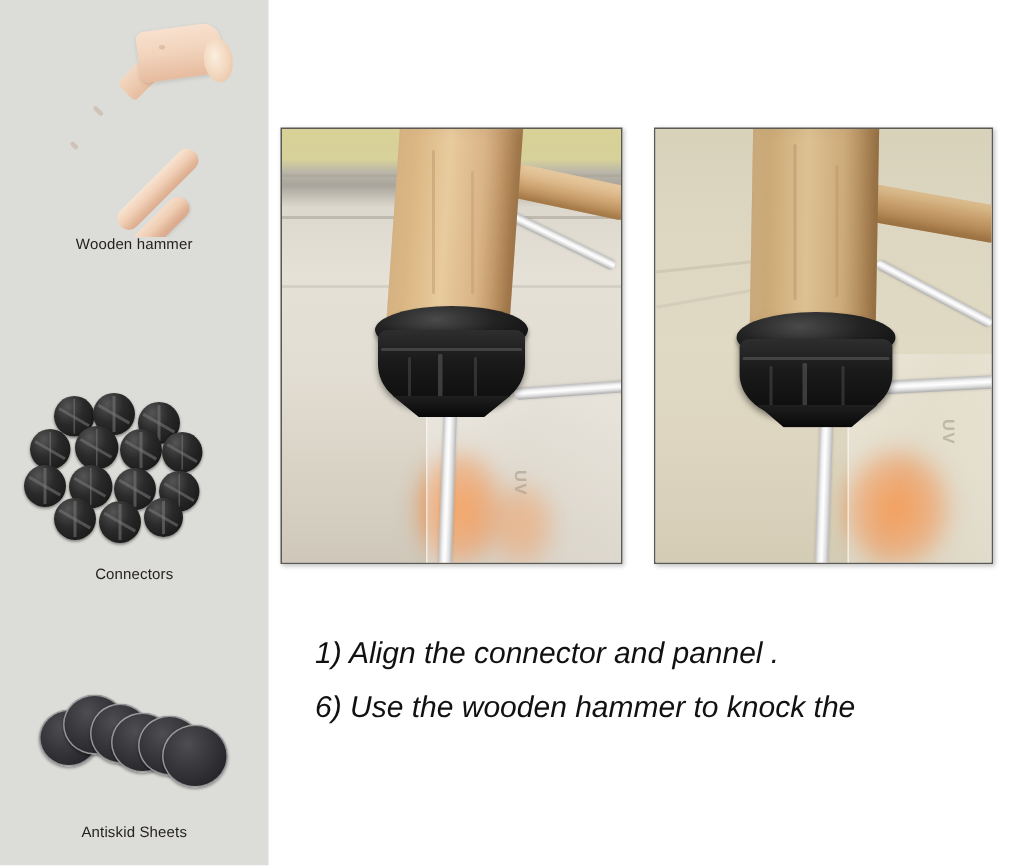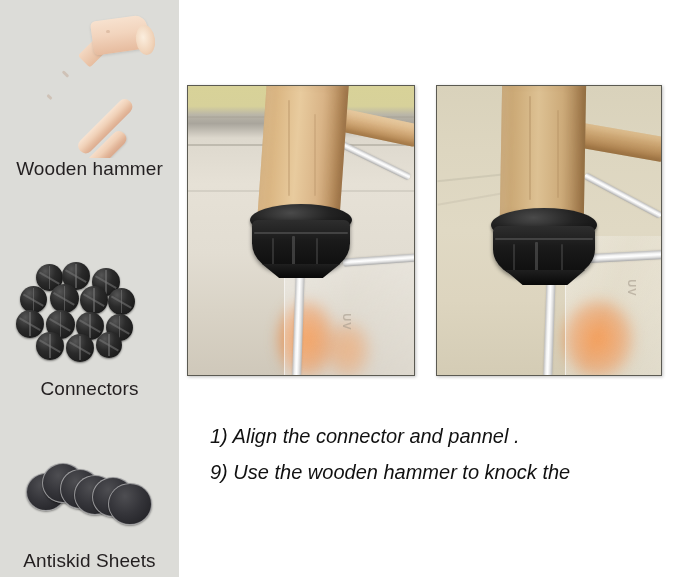--- a/index.html
+++ b/index.html
@@ -26,21 +26,21 @@
     position: absolute;
     left: 0; width: 179px;
     text-align: center;
   }
   .side-art {
     position: relative;
     width: 179px;
     overflow: hidden;
   }
   .side-label {
-    font-size: 19px;
+    font-size: 10px;
     color: #231f20;
     letter-spacing: .1px;
     white-space: nowrap;
   }
 
   
   #hammer-art { height: 150px; }
   .hm-handle {
     position: absolute;
     left: 28px; top: 118px;
@@ -379,16 +379,16 @@
     <div class="conn-body" style="left:56px;top:140px;width:102px;height:52px;"></div>
     <div class="conn-rib" style="left:58px;top:152px;width:98px;height:2px;"></div>
     <div class="conn-rib" style="left:98px;top:156px;width:3px;height:34px;"></div>
     <div class="conn-rib" style="left:76px;top:158px;width:2px;height:30px;opacity:.7;"></div>
     <div class="conn-rib" style="left:124px;top:158px;width:2px;height:28px;opacity:.7;"></div>
     <div class="conn-skirt" style="left:68px;top:184px;width:80px;height:15px;"></div>
   </div>
 
   <div id="instructions">
     <div class="line">1) Align the connector and pannel .</div>
-    <div class="line">9) Use the wooden hammer to knock the</div>
+    <div class="line">6) Use the wooden hammer to knock the</div>
   </div>
 
 </div>
 
 </body></html>

